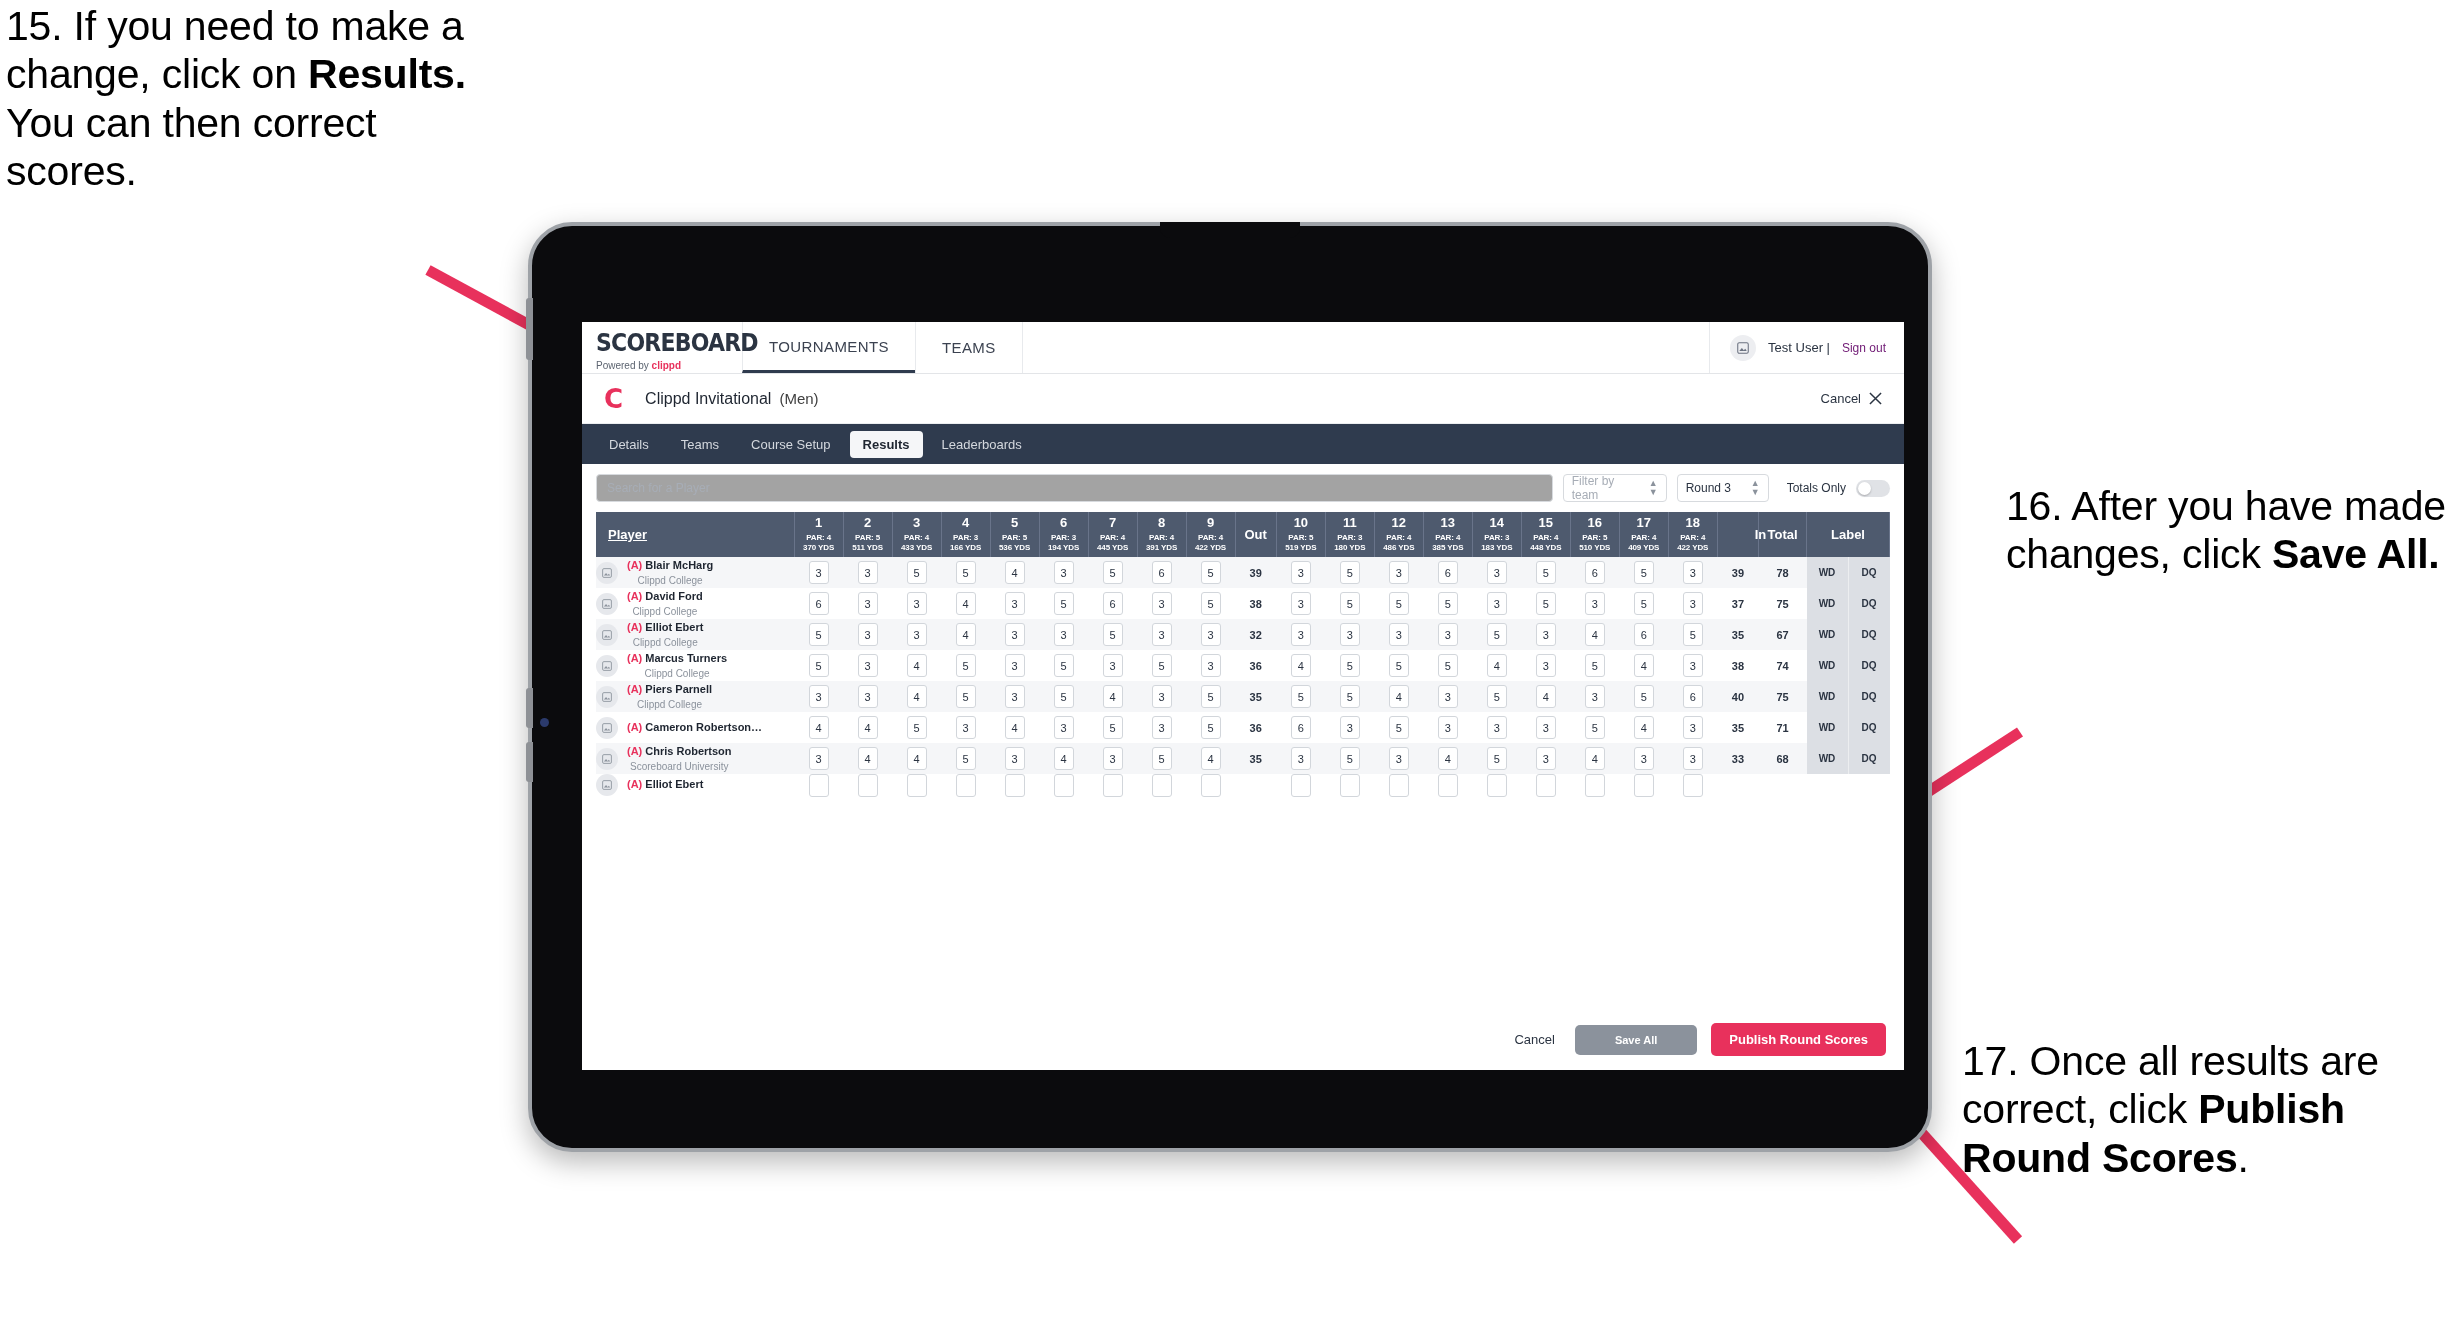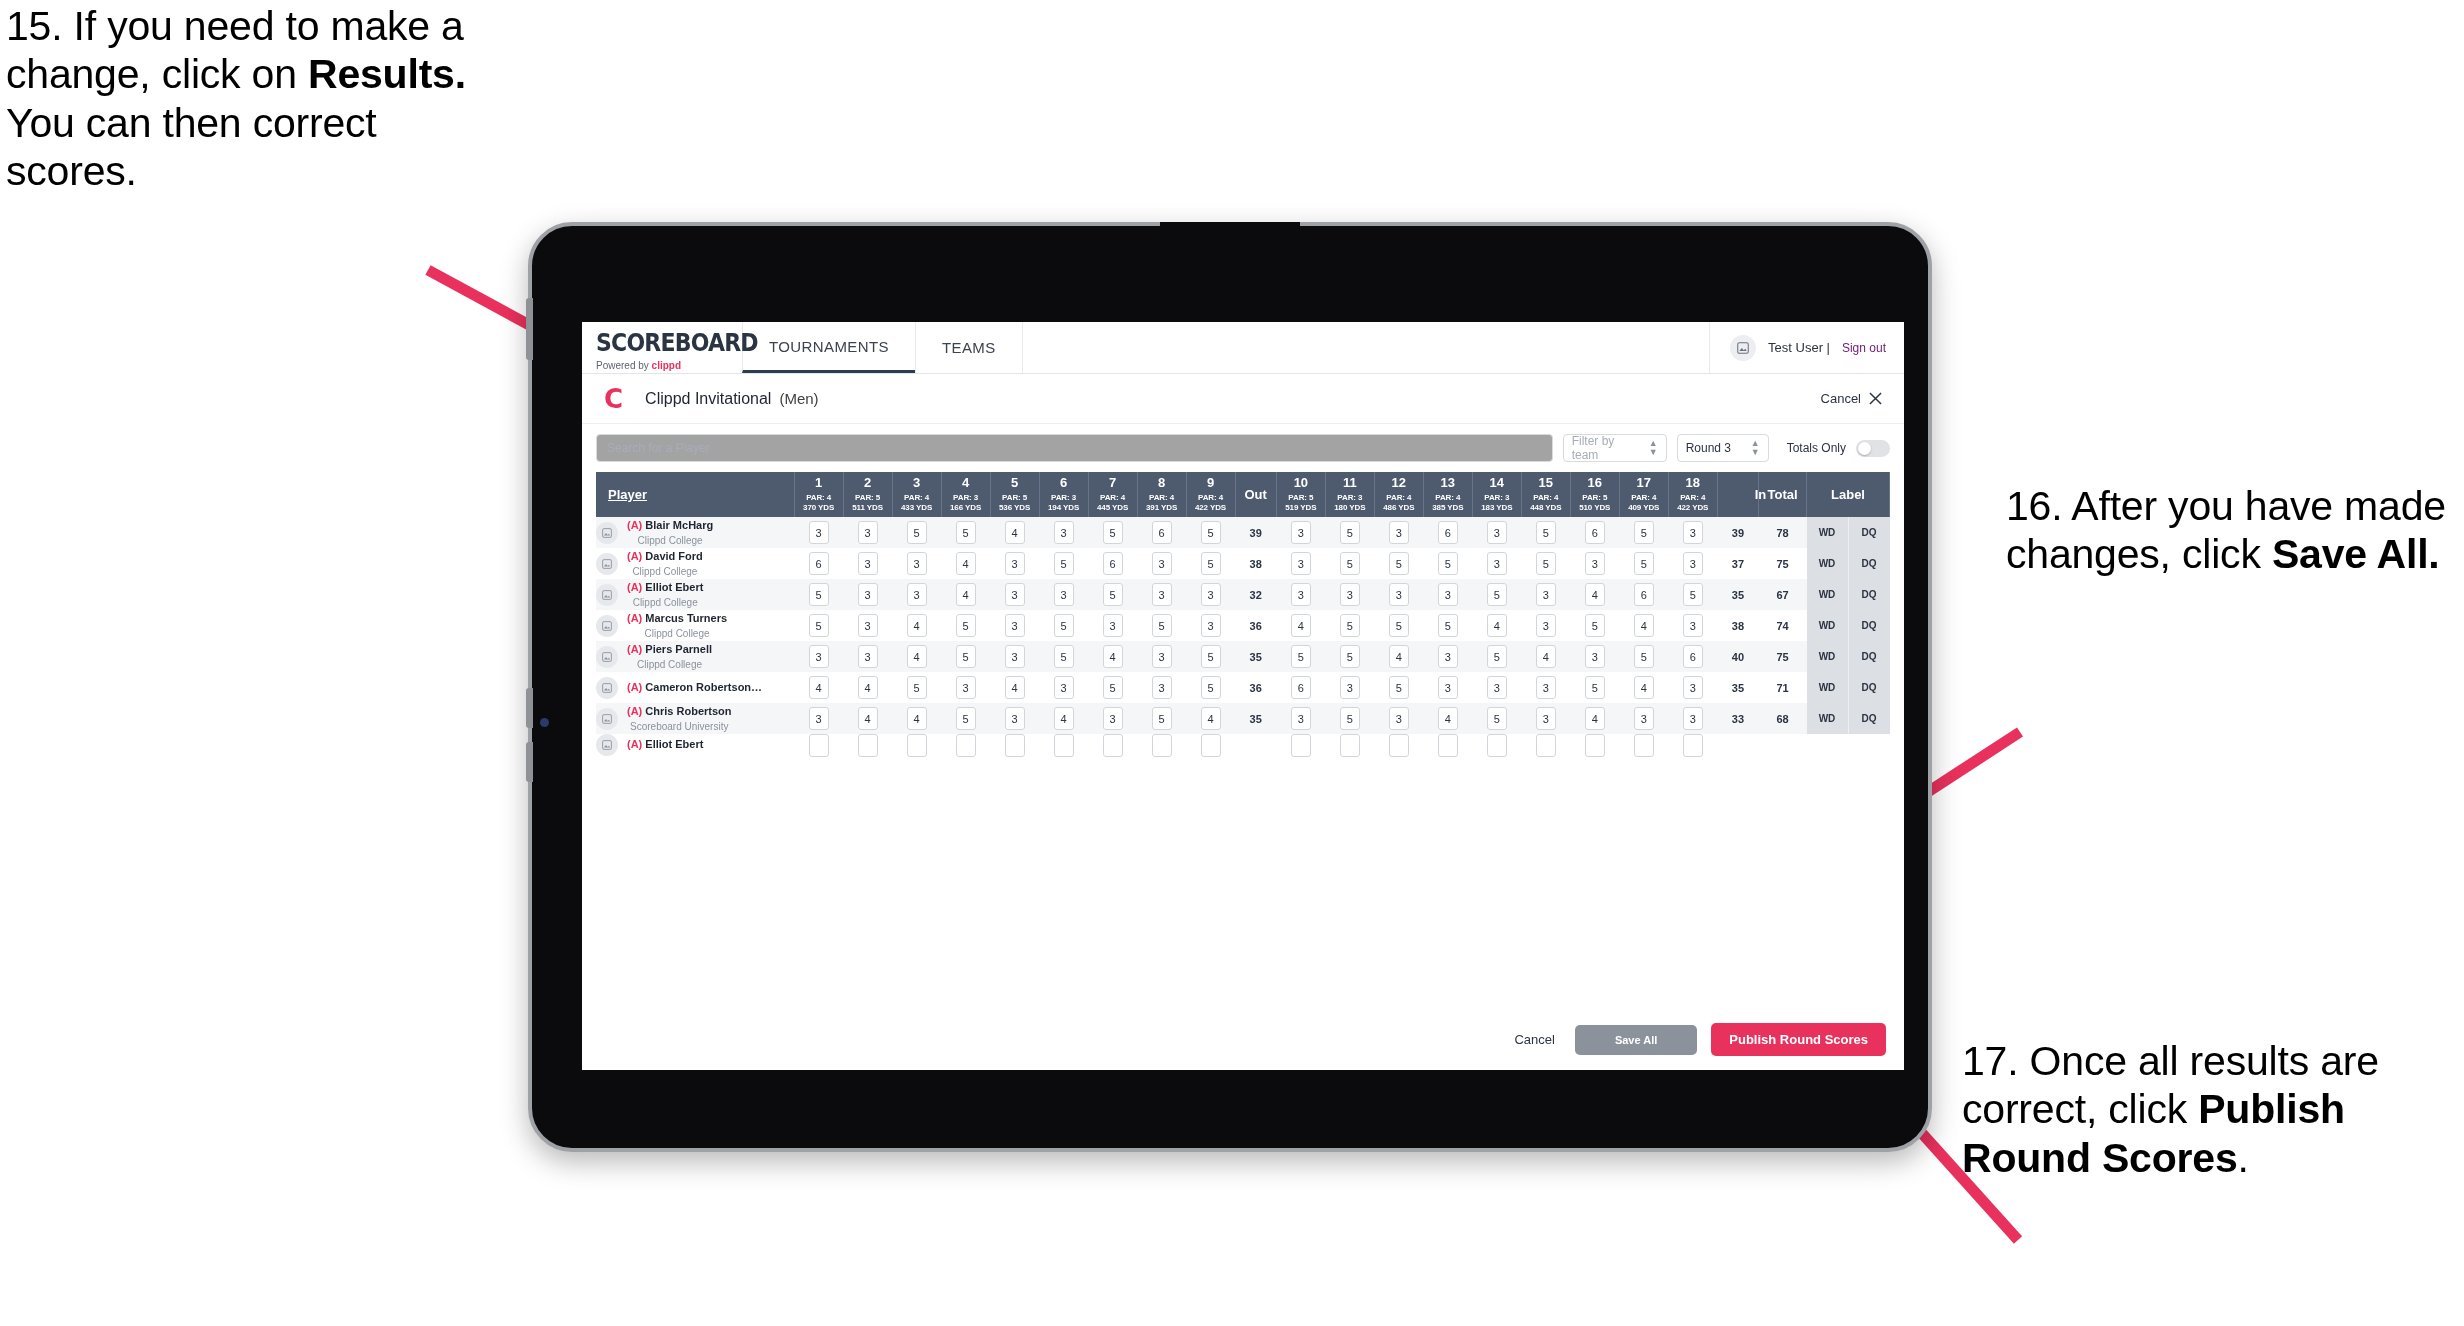--- a/index.html
+++ b/index.html
@@ -372,20 +372,27 @@
       <span id="tourn-name">Clippd Invitational</span>
       <span id="tourn-gender">(Men)</span>
       <span id="cancel-top">
         <span>Cancel</span>
         <svg width="13" height="13" viewBox="0 0 14 14">
             <path d="M1 1 L13 13 M13 1 L1 13" stroke="#2b3442" stroke-width="1.6"></path>
           </svg>
       </span>
     </div>
 
+    <div id="subtabs">
+      <div class="subtab">Details</div>
+      <div class="subtab">Teams</div>
+      <div class="subtab">Course Setup</div>
+      <div class="subtab active">Results</div>
+      <div class="subtab">Leaderboards</div>
+    </div>
 
     <div id="filterbar">
       <input id="search-input" type="text" placeholder="Search for a Player" style="">
       <div class="select-box" id="filter-team-select">
         <span>Filter by team</span>
         <span class="chev">▲<br>▼</span>
       </div>
       <div class="select-box" id="round-select">
         <span>Round 3</span>
         <span class="chev">▲<br>▼</span>

